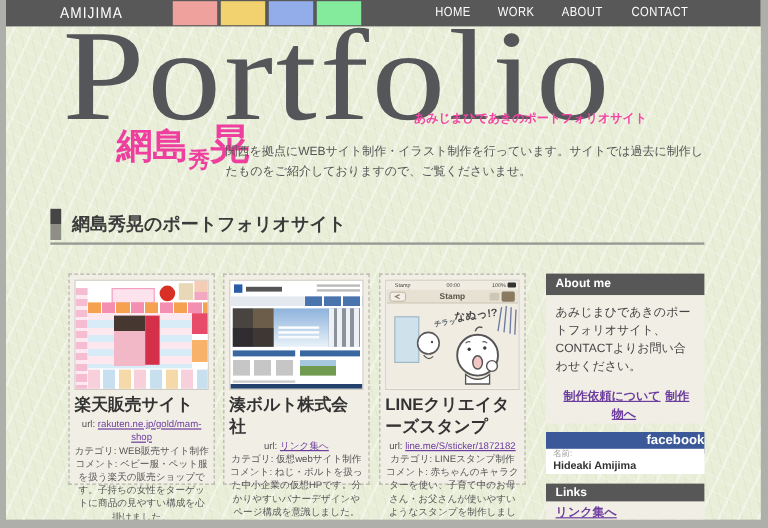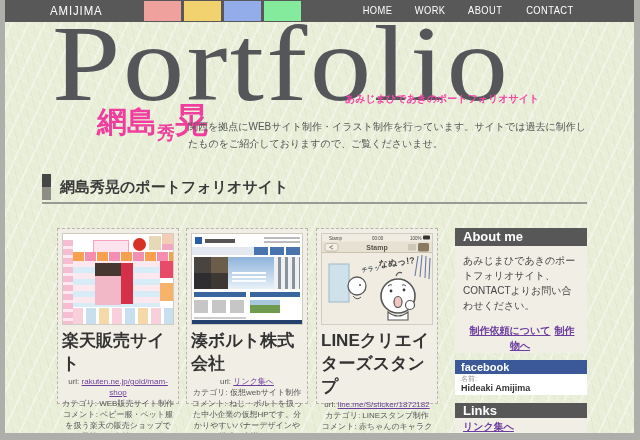--- a/index.html
+++ b/index.html
@@ -31,21 +31,21 @@
   #author .n3{font-size:34px;font-weight:bold;}
   #desc{left:183px;top:119px;width:398px;font-size:10px;line-height:1.65;color:#555;}
   
   #accent{left:37px;top:174px;width:9px;height:26px;background:linear-gradient(to bottom,#454545 0 50%,#8e8e86 50%);}
   #sec-title{left:55px;top:178px;font-size:15px;font-weight:bold;color:#3a3a3a;}
   #sec-rule{left:37px;top:202px;width:545px;height:2px;background:#9a9a94;}
   
   .card{top:228px;width:122px;height:176px;background:#f1eee5;border:1px dashed #b7b4a8;box-sizing:border-box;padding:4px;}
   #card1{left:52px;} #card2{left:181px;} #card3{left:311px;}
   .thumb{position:relative;width:112px;height:92px;background:#fff;border:1px solid #cfccc2;box-sizing:border-box;overflow:hidden;cursor:pointer;}
-  .card h3{margin:4px 0 1px 0;font-size:17px;color:#333;}
+  .card h3{margin:4px 0 1px 0;font-size:14px;color:#333;}
   .meta{font-size:8px;line-height:11px;color:#555;text-align:center;}
   .meta a{color:#6c3d9e;text-decoration:underline;cursor:pointer;}
   
   .t1side{left:0;top:6px;width:10px;height:86px;background:repeating-linear-gradient(180deg,#f6bcd2 0 6px,#fde9f2 6px 9px);}
   .t1logo{left:30px;top:6px;width:34px;height:11px;background:#fce3ee;border:1px solid #f5a0c0;}
   .t1circle{left:70px;top:4px;width:13px;height:13px;border-radius:50%;background:#d93025;}
   .t1pat{left:86px;top:2px;width:12px;height:14px;background:#e7d9b8;}
   .t1baby{left:99px;top:0;width:12px;height:16px;background:linear-gradient(180deg,#f3cdb5 0 60%,#f2a8c0 60%);}
   .t1nav{left:10px;top:18px;width:101px;height:9px;background:repeating-linear-gradient(90deg,#f6a14f 0 11px,#fff 11px 12px,#f48fb1 12px 23px,#fff 23px 24px);}
   .t1main{left:10px;top:27px;width:87px;height:46px;background:repeating-linear-gradient(180deg,#fde8f0 0 6px,#d8ecf8 6px 12px);}
@@ -64,27 +64,27 @@
   .t2bolts{right:2px;top:23px;width:26px;height:32px;background:repeating-linear-gradient(90deg,#eef0f3 0 4px,#8a929c 4px 7px);}
   .t2herotxt{left:40px;top:38px;width:34px;height:2px;background:#fff;box-shadow:0 4px 0 #fff,0 8px 0 rgba(255,255,255,.85);}
   .t2colLh{left:2px;top:58px;width:52px;height:5px;background:#3a66a0;}
   .t2colLi{left:2px;top:66px;width:52px;height:13px;background:repeating-linear-gradient(90deg,#c6c6c6 0 14px,#fff 14px 18px);}
   .t2colRh{left:58px;top:58px;width:50px;height:5px;background:#3a66a0;}
   .t2colRp{left:58px;top:66px;width:30px;height:13px;background:linear-gradient(180deg,#a8c8e0 0 40%,#6f9a4f 40%);}
   .t2lines{left:2px;top:83px;width:52px;height:2px;background:#ccc;box-shadow:0 3px 0 #ccc;}
   .t2footer{left:0;bottom:0;width:110px;height:4px;background:#24416e;}
   
   .side{left:450px;width:132px;box-sizing:border-box;}
-  .side-h{height:18px;background:#575757;color:#fff;font-size:13px;font-weight:bold;line-height:18px;padding-left:8px;}
+  .side-h{height:18px;background:#575757;color:#fff;font-size:10px;font-weight:bold;line-height:18px;padding-left:8px;}
   #about-h{top:228px;}
   #about-b{top:246px;height:107px;background:#f1eee5;padding:7px 8px;font-size:10px;line-height:1.5;color:#444;}
   #about-b p{margin:0 0 8px 0;}
   #about-links{text-align:center;margin-top:10px;font-size:10px;font-weight:bold;}
   #about-links a{color:#6c3d9e;text-decoration:underline;cursor:pointer;margin:0 2px;}
-  #fb-h{top:360px;height:18px;line-height:14px;background:#3b5998;padding-left:6px;font-size:11px;}
+  #fb-h{top:360px;height:18px;line-height:14px;background:#3b5998;padding-left:6px;font-size:11px;text-align:right;}
   #fb-b{top:374px;height:21px;background:#fff;padding:1px 6px;}
   #fb-label{font-size:7px;color:#999;line-height:8px;}
   #fb-name{font-size:9px;font-weight:bold;color:#333;line-height:10px;}
   #links-h{top:403px;height:15px;line-height:15px;}
   #links-b{top:418px;bottom:0;background:#f1eee5;padding:2px 0 0 8px;font-size:10px;font-weight:bold;}
   #links-b a{color:#6c3d9e;text-decoration:underline;cursor:pointer;}
 </style>
 </head>
 <body>
 

